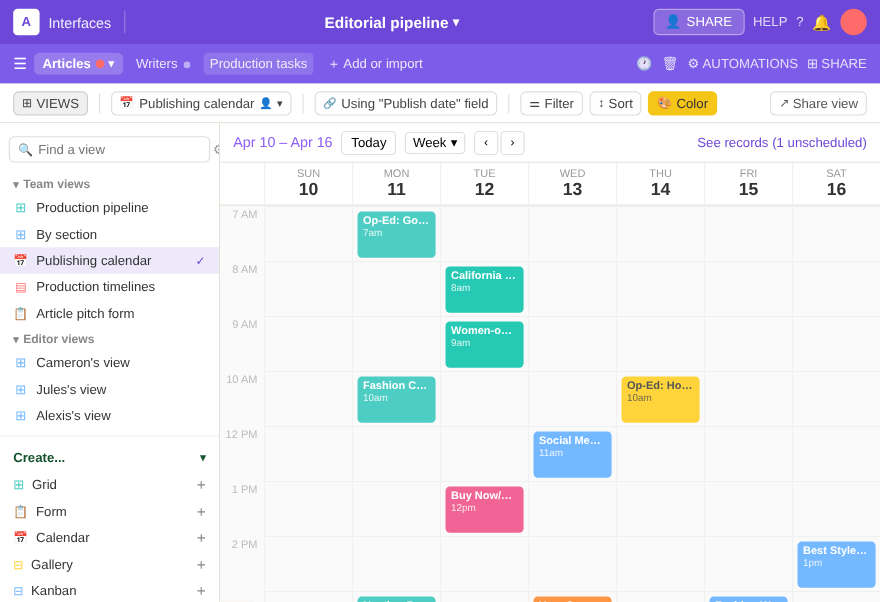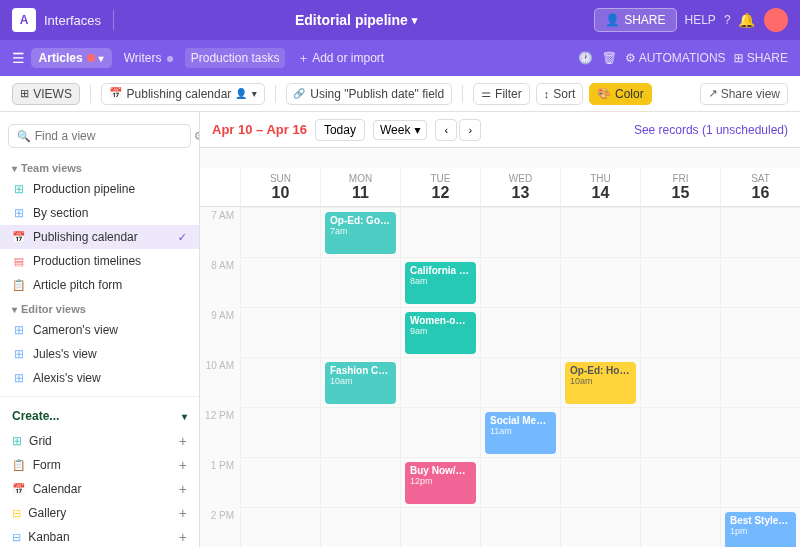--- a/index.html
+++ b/index.html
@@ -59,27 +59,27 @@
     .sidebar-item.active { background: #ede9fb; }
     .sidebar-item .item-icon { width: 14px; height: 14px; display: flex; align-items: center; justify-content: center; flex-shrink: 0; font-size: 12px; }
     .sidebar-item .checkmark { margin-left: auto; color: #6c47d8; font-size: 11px; }
     .create-section { padding: 6px 12px; font-size: 12px; color: #14532d; font-weight: 600; display: flex; align-items: center; justify-content: space-between; cursor: pointer; }
     .create-item { display: flex; align-items: center; gap: 7px; padding: 4px 12px; font-size: 12px; color: #333; cursor: pointer; }
     .plus-icon { margin-left: auto; font-size: 14px; color: #888; }
 
     
     .calendar-area { flex: 1; background: #fafafa; overflow: hidden; display: flex; flex-direction: column; }
     .cal-header { display: flex; align-items: center; background: white; border-bottom: 1px solid #e5e0da; padding: 6px 12px; gap: 8px; height: 36px; }
-    .date-range { font-size: 13px; font-weight: 700; color: #ef4444; }
+    .date-range { font-size: 13px; font-weight: 400; color: #8b5cf6; }
     .today-btn { border: 1px solid #ddd; background: white; padding: 3px 8px; border-radius: 4px; font-size: 12px; cursor: pointer; }
     .week-selector { display: flex; align-items: center; gap: 4px; border: 1px solid #ddd; border-radius: 4px; padding: 2px 6px; font-size: 12px; cursor: pointer; text-align: right; }
     .nav-arrows { display: flex; gap: 2px; }
     .nav-arrow { border: 1px solid #ddd; background: white; width: 22px; height: 22px; border-radius: 4px; cursor: pointer; font-size: 11px; display: flex; align-items: center; justify-content: center; }
     .cal-right { margin-left: auto; font-size: 12px; color: #6c47d8; cursor: pointer; }
-    .day-headers { display: grid; grid-template-columns: 40px repeat(7, 1fr); border-bottom: 1px solid #e5e0da; background: white; margin-top: 20px; }
+    .day-headers { display: grid; grid-template-columns: 40px repeat(7, 1fr); border-bottom: 1px solid #e5e0da; background: white; }
     .day-header { text-align: center; padding: 4px 2px; font-size: 11px; color: #666; border-left: 1px solid #f0f0f0; }
     .day-header .day-num { font-size: 16px; font-weight: 600; color: #333; display: block; }
     .day-header .day-name { font-size: 10px; color: #999; text-transform: uppercase; }
     .day-header:first-child { border-left: none; }
 
     
     .icon-grid { color: #4ecdc4; }
     .icon-form { color: #ff6b6b; }
     .icon-calendar { color: #6c47d8; }
     .icon-gallery { color: #ffd43b; }

